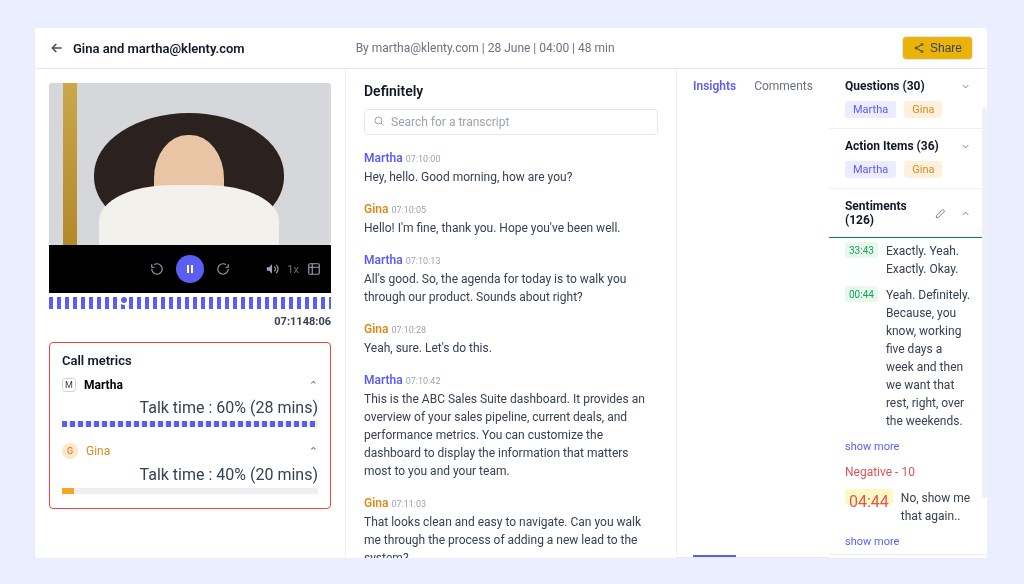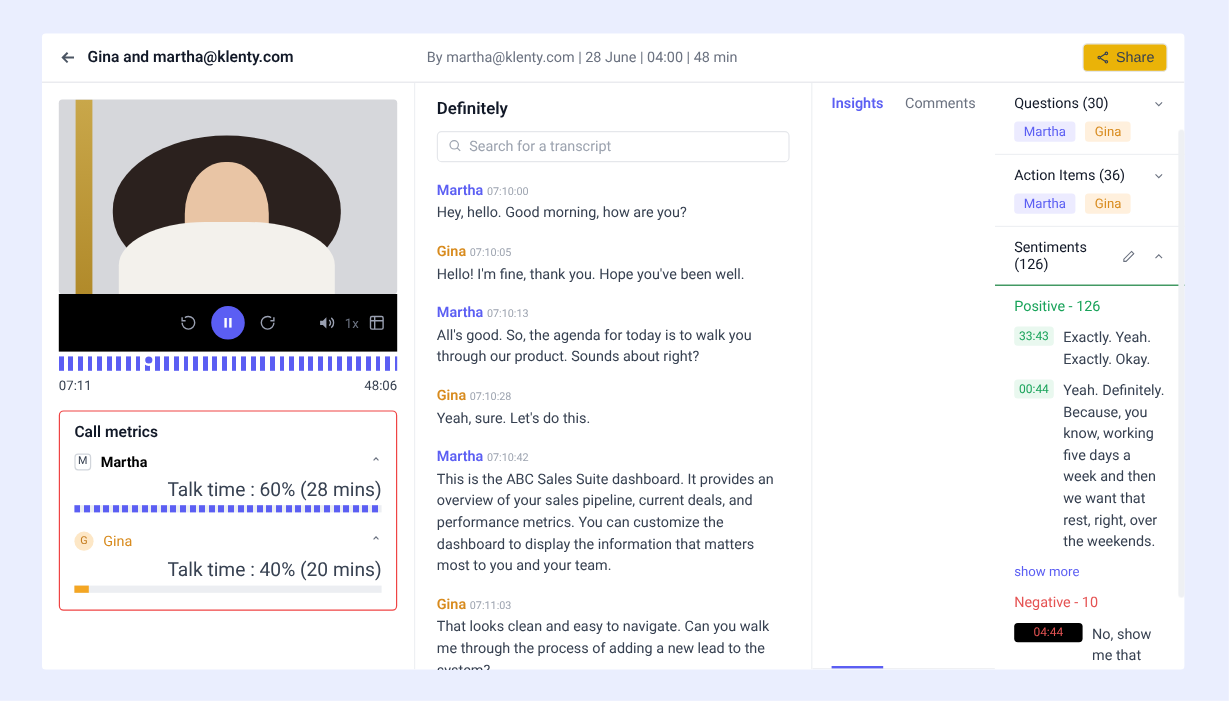--- a/index.html
+++ b/index.html
@@ -20,21 +20,21 @@
   .shirt { position:absolute; width:180px; height:90px; background:#f3f1ec; border-radius:40% 40% 0 0; bottom:-30px; left:50px;}
   .doorL,.doorR{position:absolute;top:0;bottom:0;width:14px;background:linear-gradient(#c9a74a,#b18a2a);} .doorL{left:14px}
   .player { background:#000000; margin-top:0; padding:10px 0; display:flex; align-items:center; justify-content:center; gap:12px; position:relative;}
   .ctrl-ico { width:14px; height:14px; color:#9aa0b1;}
   .play { width:28px; height:28px; border-radius:50%; background:#5b5ef3; display:flex; align-items:center; justify-content:center;}
   .play svg{color:#fff;width:12px;height:12px}
   .extras{ position:absolute; right:10px; display:flex; align-items:center; gap:8px; color:#6b7280;}
   .speed{font-size:11px}
   .wave { height:12px; margin-top:4px; background:repeating-linear-gradient(90deg,#5b5ef3 0 4px,transparent 4px 8px); position:relative;}
   .dot{position:absolute; left:70px; top:-2px; width:10px;height:10px;border-radius:50%;background:#5b5ef3;border:2px solid #fff;}
-  .times{ display:flex; justify-content:space-between; font-size:11px; color:#374151; margin-top:6px;}
+  .times{ display:flex; justify-content:flex-end; font-size:11px; color:#374151; margin-top:6px;font-weight:bold;}
   .metrics{ border:1.5px solid #ef4444; border-radius:4px; padding:10px 12px 14px 12px; margin-top:14px;}
   .metrics h3{font-size:13px;font-weight:600;color:#111827;margin-bottom:10px;}
   .spk-row{display:flex;align-items:center;gap:8px;font-size:12px;}
   .chev{margin-left:auto;color:#6b7280;font-size:11px}
   .avM{width:14px;height:14px;border-radius:3px;background:#fff;border:1px solid #d1d5db;display:flex;align-items:center;justify-content:center;font-size:9px;color:#374151}
   .avG{width:16px;height:16px;border-radius:50%;background:#fde7c6;display:flex;align-items:center;justify-content:center;font-size:9px;color:#c2791a}
   .talk{text-align:right;font-size:16px;color:#374151;margin:6px 0 4px}
   .barM{height:6px;background:repeating-linear-gradient(90deg,#5b5ef3 0 5px,#eceef2 5px 8px);}
   .barG{height:6px;background:#eceef2;position:relative}
   .barG:before{content:"";position:absolute;left:0;top:0;bottom:0;width:12px;background:#f4a623}
@@ -43,32 +43,32 @@
   .search svg{width:12px;height:12px}
   .entry{margin-bottom:12px}
   .sp{font-size:12px;font-weight:600}
   .spM{color:#5b5ef3}.spG{color:#d88b1e}
   .ts{font-size:9px;color:#9ca3af;margin-left:3px;font-weight:400}
   .tx{font-size:12px;color:#374151;line-height:1.5;margin-top:2px}
   .tabs{display:flex;gap:18px;border-bottom:1px solid #e5e7eb;padding:10px 16px 0 16px;font-size:12px}
   .tab{padding-bottom:8px;color:#6b7280}
   .tab.act{color:#5b5ef3;font-weight:600;border-bottom:2px solid #5b5ef3}
   .sect{border-bottom:1px solid #eef0f3;padding:10px 16px}
-  .sect-h{display:flex;align-items:center;font-size:12px;font-weight:400;color:#111827}
+  .sect-h{display:flex;align-items:center;font-size:12px;font-weight:700;color:#111827}
   .sect-h .sp-icons{margin-left:auto;display:flex;gap:14px;color:#6b7280}
   .chips{display:flex;gap:8px;margin-top:8px}
   .chip{font-size:11px;padding:2px 8px;border-radius:3px}
   .chipM{background:#ecebff;color:#5b5ef3}
   .chipG{background:#fff0dd;color:#d88b1e}
   .right-body{flex:1;overflow-y:auto;padding:0}
   .sent-sub{font-size:12px;padding:10px 16px 6px;color:#19a35a}
   .neg-sub{font-size:12px;padding:6px 16px;color:#e55353}
   .sent-item{display:flex;gap:8px;padding:4px 16px;font-size:12px;color:#374151;line-height:1.5}
   .tsbox{background:#e9f8ef;color:#19a35a;border-radius:3px;padding:1px 4px;font-size:10px;height:16px;flex-shrink:0}
-  .tsboxN{background:#000000;color:#e55353;border-radius:3px;padding:1px 16px;font-size:10px;height:16px;flex-shrink:0}
+  .tsboxN{background:#fef9c3;color:#e55353;border-radius:3px;padding:1px 4px;font-size:16px;height:16px;flex-shrink:0}
   .more{font-size:11px;color:#5b5ef3;padding:6px 16px}
   .scrollbar{position:absolute;right:37px;top:108px;width:5px;height:390px;background:#eef0f3;border-radius:3px}
 </style>
 </head>
 <body>
 
 <div class="app">
   <div class="topbar" style="position:relative">
     <svg class="back-ico" viewBox="0 0 24 24" fill="none" stroke="currentColor" stroke-width="2.5">
         <path d="M19 12H5M11 18l-6-6 6-6"></path>
@@ -225,21 +225,20 @@
             <span class="sp-icons">
               <svg width="11" height="11" viewBox="0 0 24 24" fill="none" stroke="currentColor" stroke-width="2">
                   <path d="M17 3l4 4L7 21H3v-4L17 3z"></path>
                 </svg>
               <svg width="11" height="11" viewBox="0 0 24 24" fill="none" stroke="currentColor" stroke-width="2">
                   <path d="M6 15l6-6 6 6"></path>
                 </svg>
             </span>
             </div>
         </div>
-        <div class="sent-sub">Positive - 126</div>
         <div id="poslist">
             <div class="sent-item">
               <span class="tsbox">33:43</span>
               <span>Exactly. Yeah. Exactly. Okay.</span>
             </div>
             <div class="sent-item">
               <span class="tsbox">00:44</span>
               <span>Yeah. Definitely. Because, you know, working five days a week and then we want that rest, right, over the weekends.</span>
             </div>
           </div>

